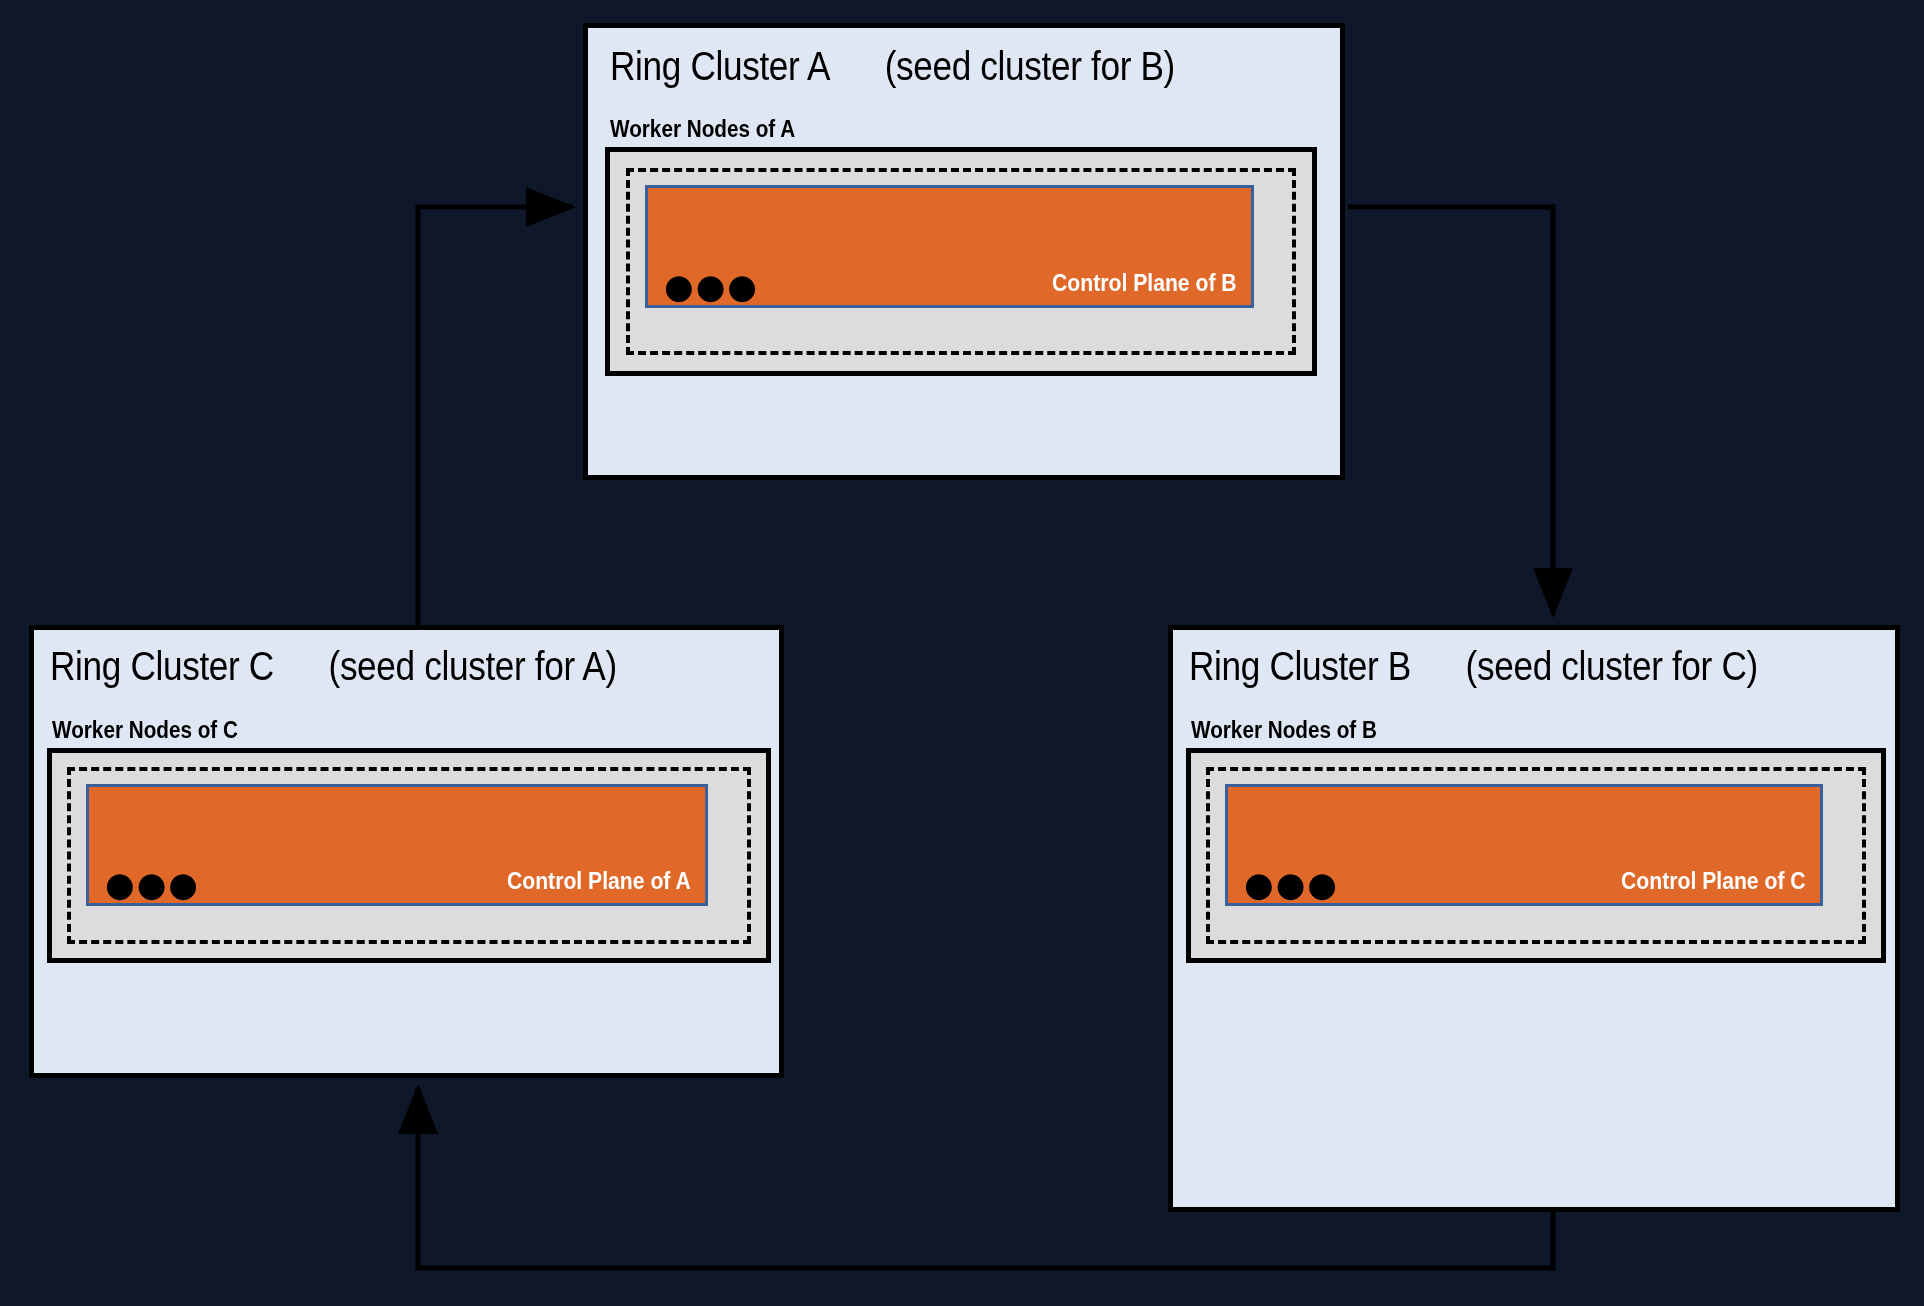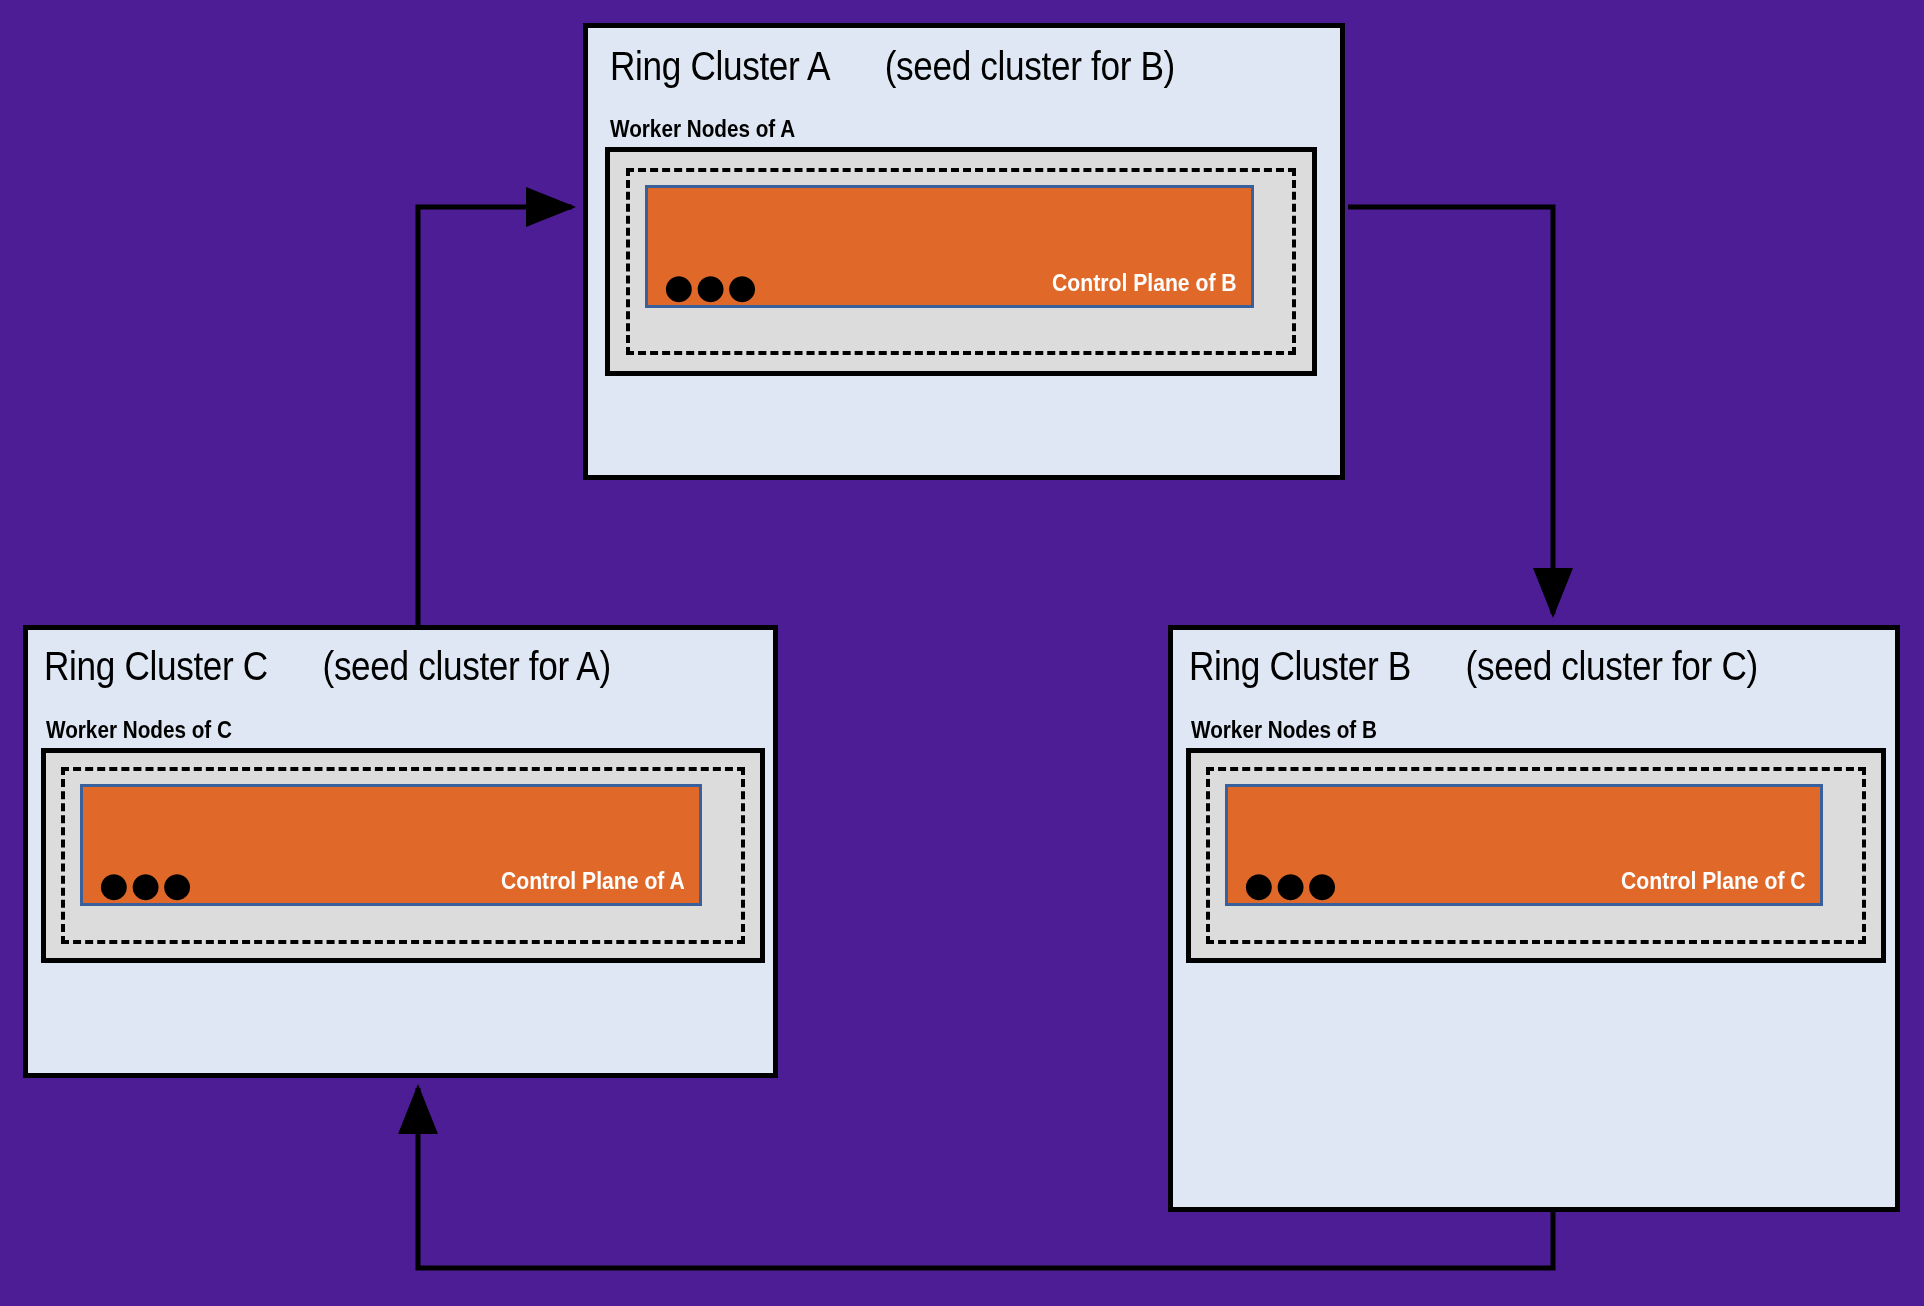--- a/index.html
+++ b/index.html
@@ -10,21 +10,21 @@
   }
   body {
     font-family: "Liberation Sans", "DejaVu Sans", sans-serif;
     -webkit-font-smoothing: antialiased;
   }
 
   #canvas {
     position: relative;
     width: 1924px;
     height: 1306px;
-    background: #4c1d95;
+    background: #0f172a;
     overflow: hidden;
   }
 
   
   #arrow-layer {
     position: absolute;
     left: 0;
     top: 0;
     width: 1924px;
     height: 1306px;
@@ -153,21 +153,21 @@
 
       <div class="node-dashed" style="left:16px; top:16px; right:16px; bottom:16px;"></div>
 
       <div class="control-plane" style="left:35px; top:33px; width:609px; height:123px;">
         <span class="cp-dots">●●●</span>
         <span class="cp-label">Control Plane of B</span>
       </div>
     </div>
   </div>
 
-  <div class="cluster" style="left:23px; top:625px; width:755px; height:453px;">
+  <div class="cluster" style="left:29px; top:625px; width:755px; height:453px;">
 
     <div class="cluster-title" style="left:16px; top:14px;">
       <span class="title-main">Ring Cluster C</span><span class="title-seed">(seed cluster for A)</span>
     </div>
 
     <div class="worker-label" style="left:18px; top:87px;">Worker Nodes of C</div>
 
     <div class="node-outer" style="left:13px; top:118px; width:724px; height:215px;">
 
       <div class="node-dashed" style="left:15px; top:14px; right:15px; bottom:14px;"></div>

